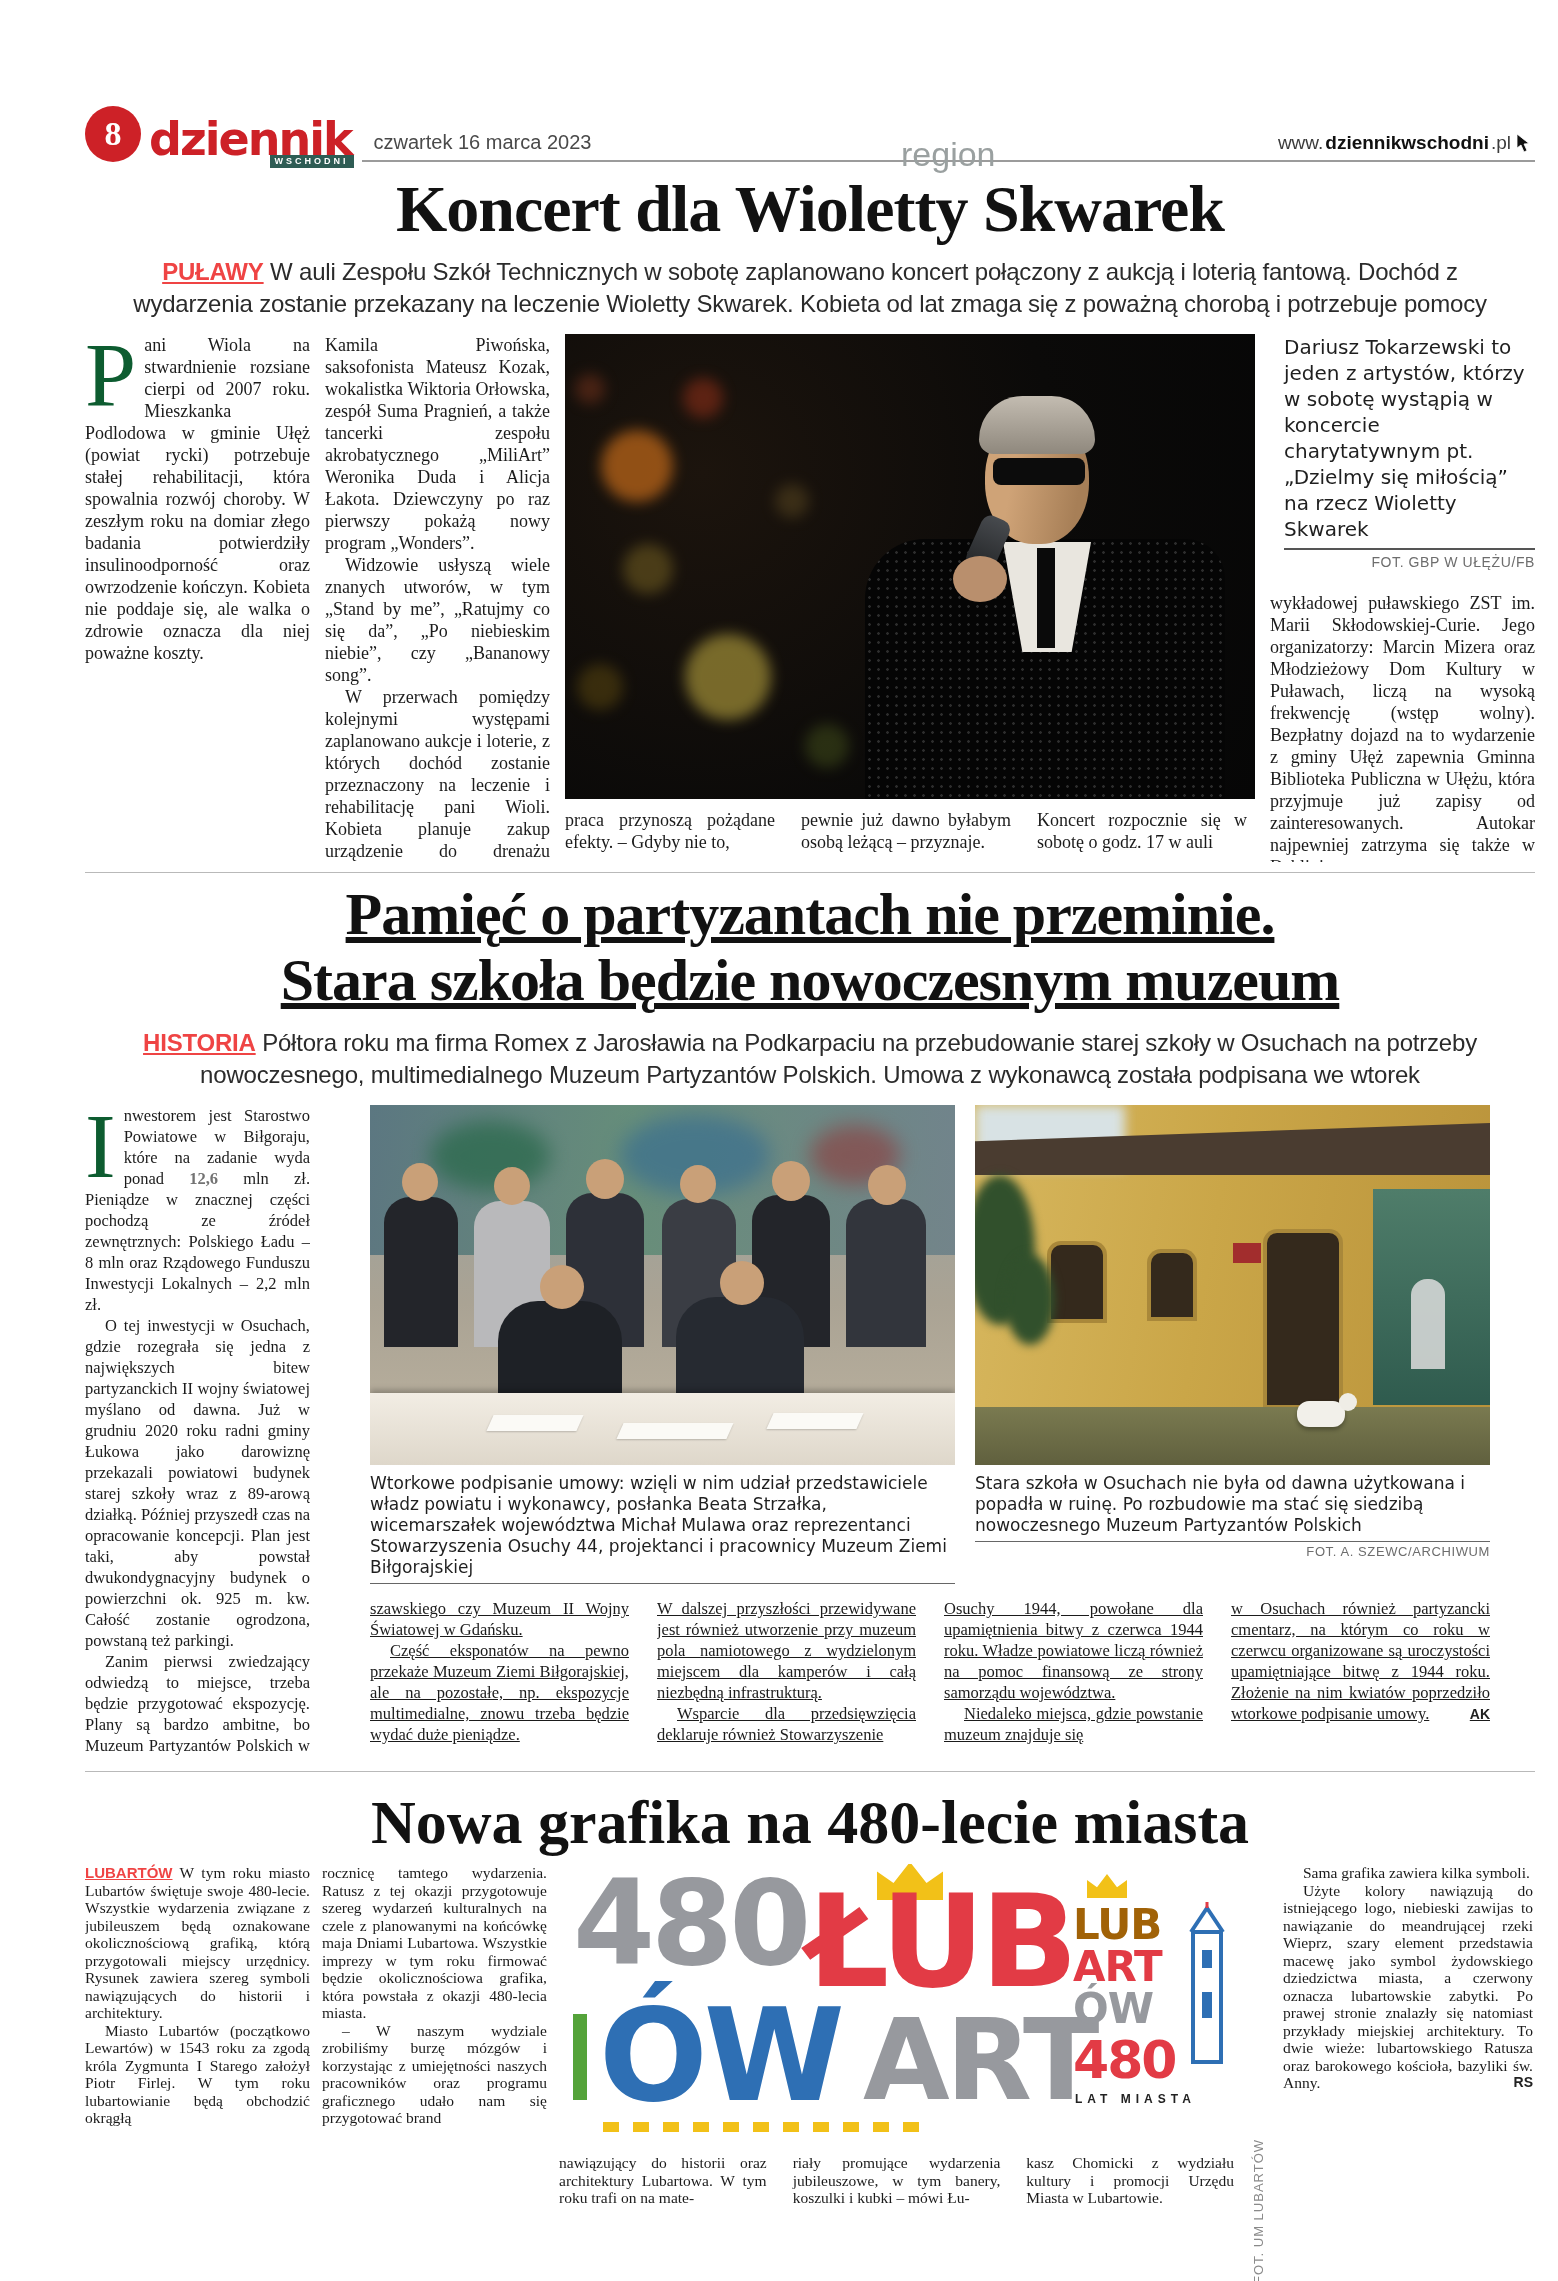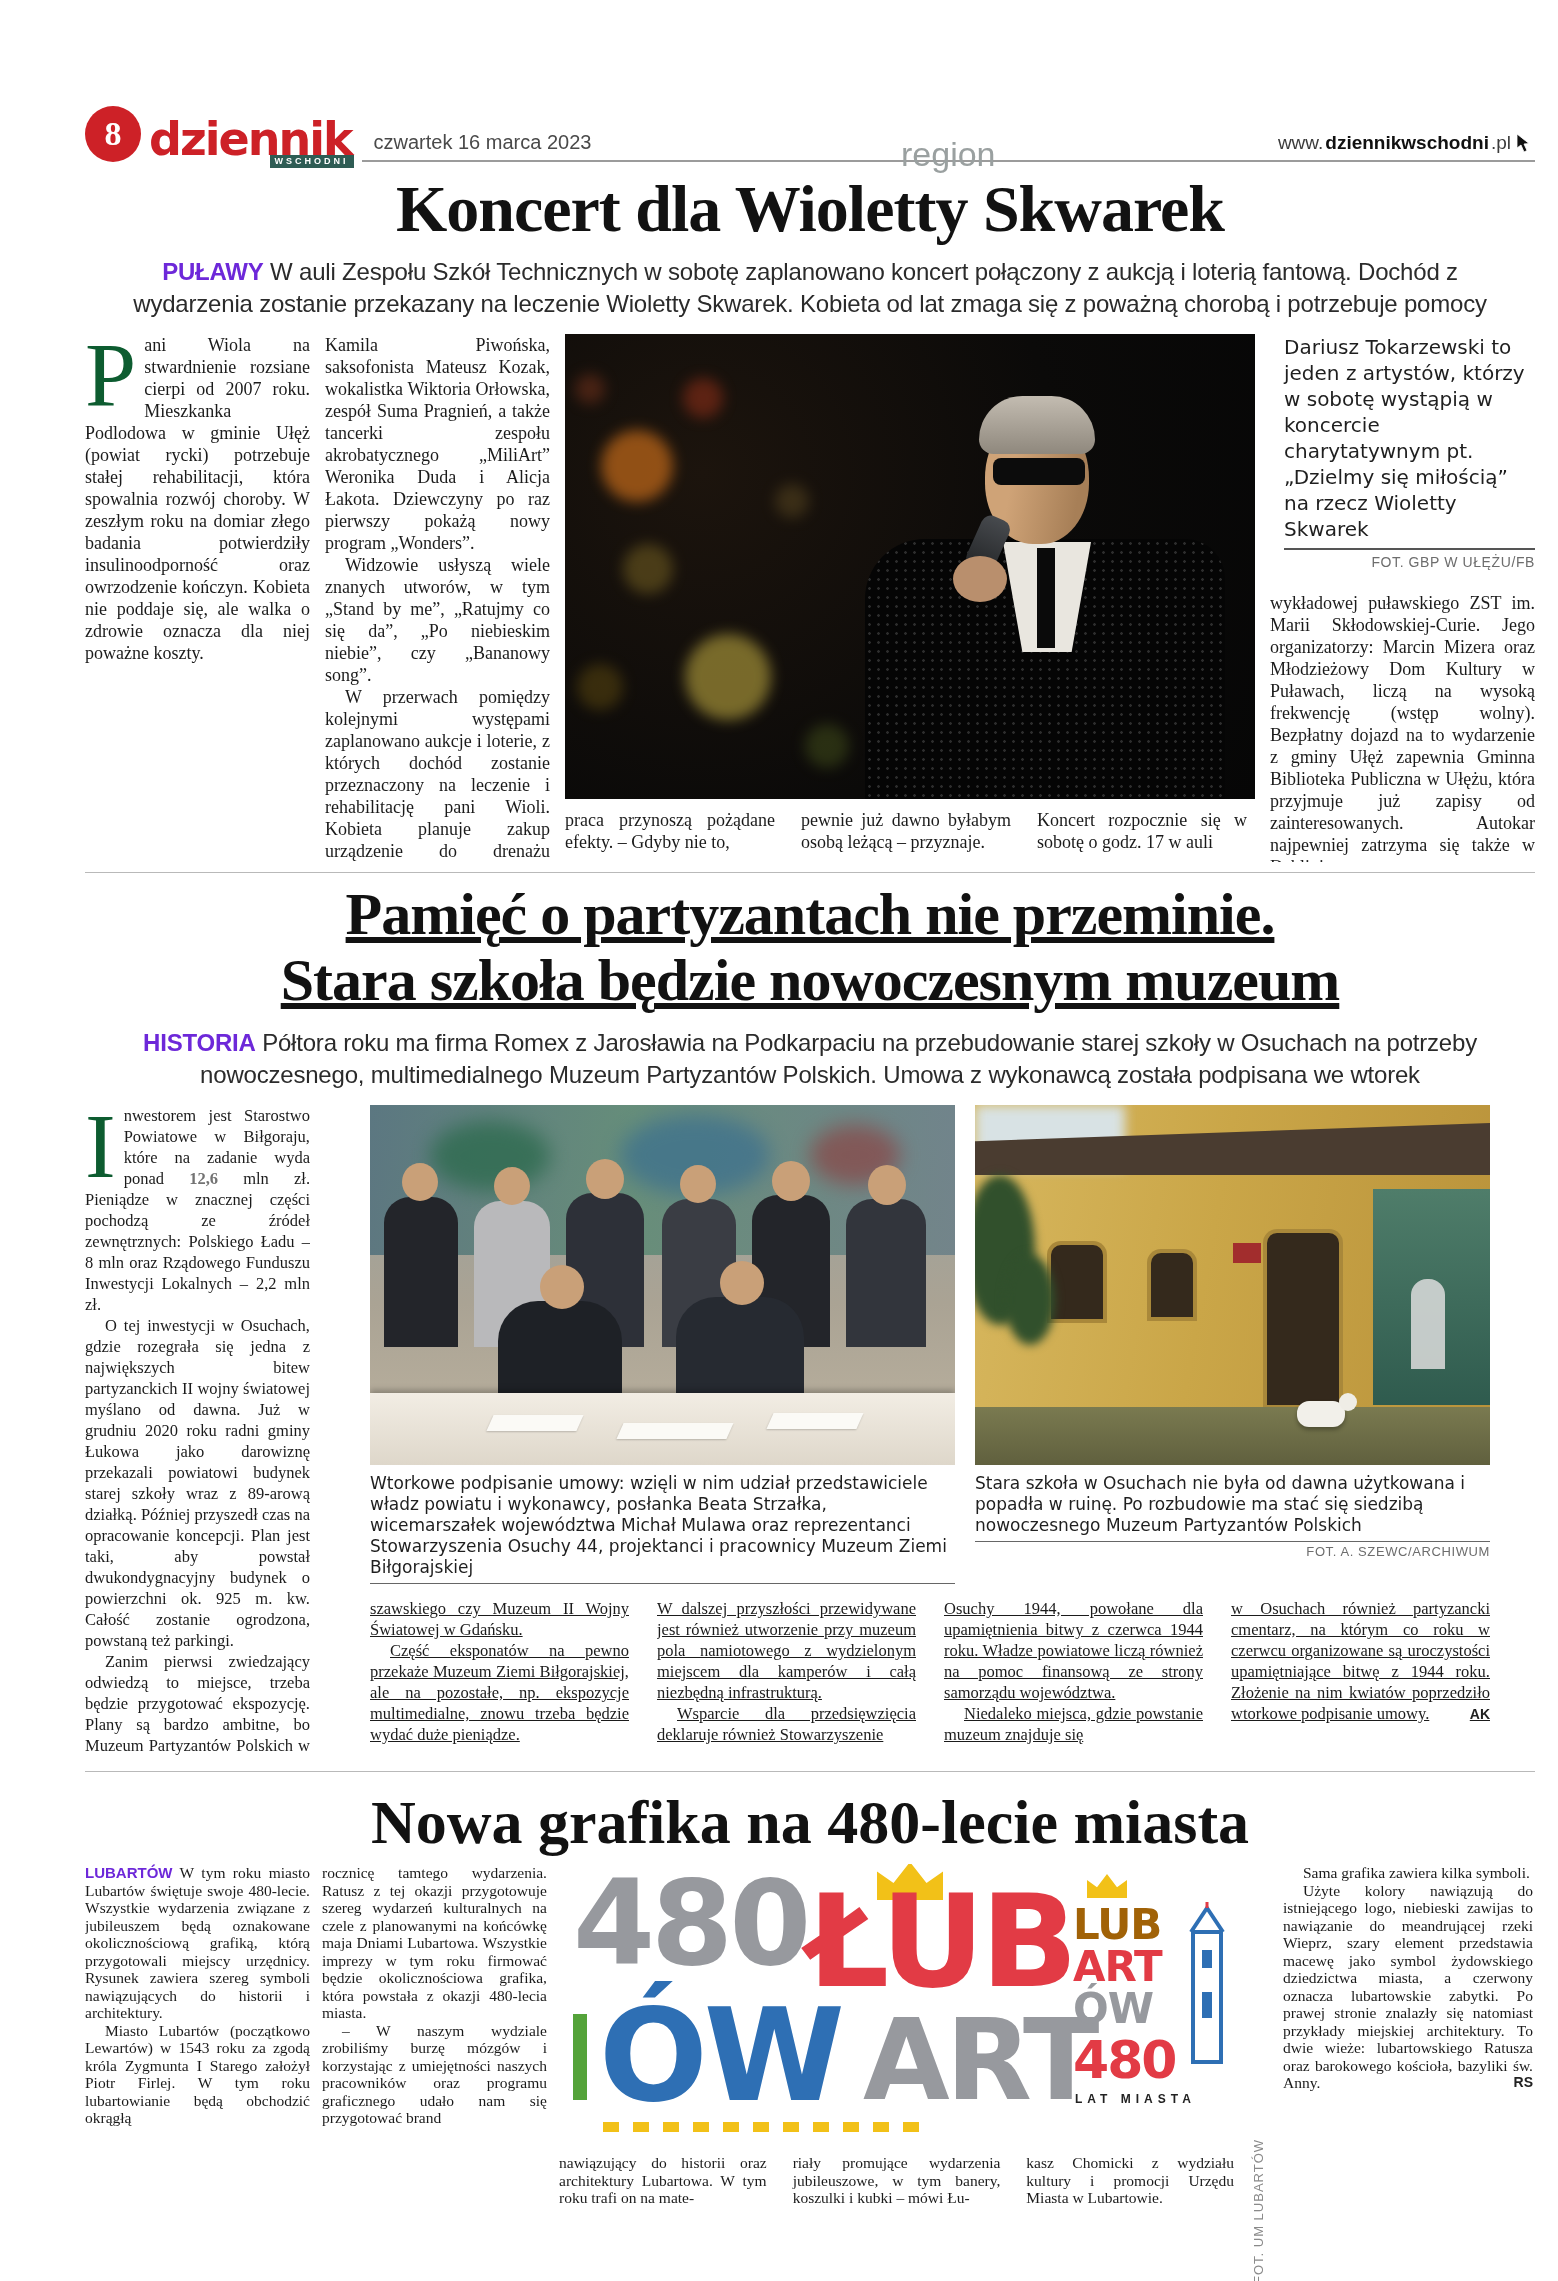--- a/index.html
+++ b/index.html
@@ -27,21 +27,21 @@
   .cursor{ width:16px; height:20px; margin-left:2px; }
 
   
   .headline{ font-family:"Liberation Serif",serif; font-weight:700; color:#121212;
              text-align:center; letter-spacing:-1px; }
   .h1a{ font-size:66px; line-height:66px; margin:14px 0 14px; }
   .h2a{ font-size:60px; line-height:66px; margin:0 0 14px;text-decoration:underline; }
   .h3a{ font-size:62px; line-height:60px; margin:14px 0 12px; letter-spacing:0; }
   .lead{ font:400 24px/32px "Liberation Sans",sans-serif; color:#2b2b2b; text-align:center;
          margin:0 auto 14px; max-width:1420px; letter-spacing:-0.2px;}
-  .kicker{ color:#6d28d9; font-weight:700; }
+  .kicker{ color:#ef4444; font-weight:700;text-decoration:underline; }
 
   
   .bt{ font-family:"Liberation Serif",serif; color:#1b1b1b; text-align:justify; hyphens:auto; }
   .bt p{ text-indent:20px; }
   .bt p.np{ text-indent:0; }
   .a1 .bt, .a1c{ font-size:18px; line-height:22px; }
   .a2 .bt{ font-size:16.5px; line-height:21px; }
   .a3 .bt{ font-size:15.5px; line-height:17.5px; }
   .clip{ overflow:hidden; }
   .dropcap{ float:left; font:400 92px/74px "Liberation Serif",serif; color:#0d5c30; padding:4px 8px 0 0; }

